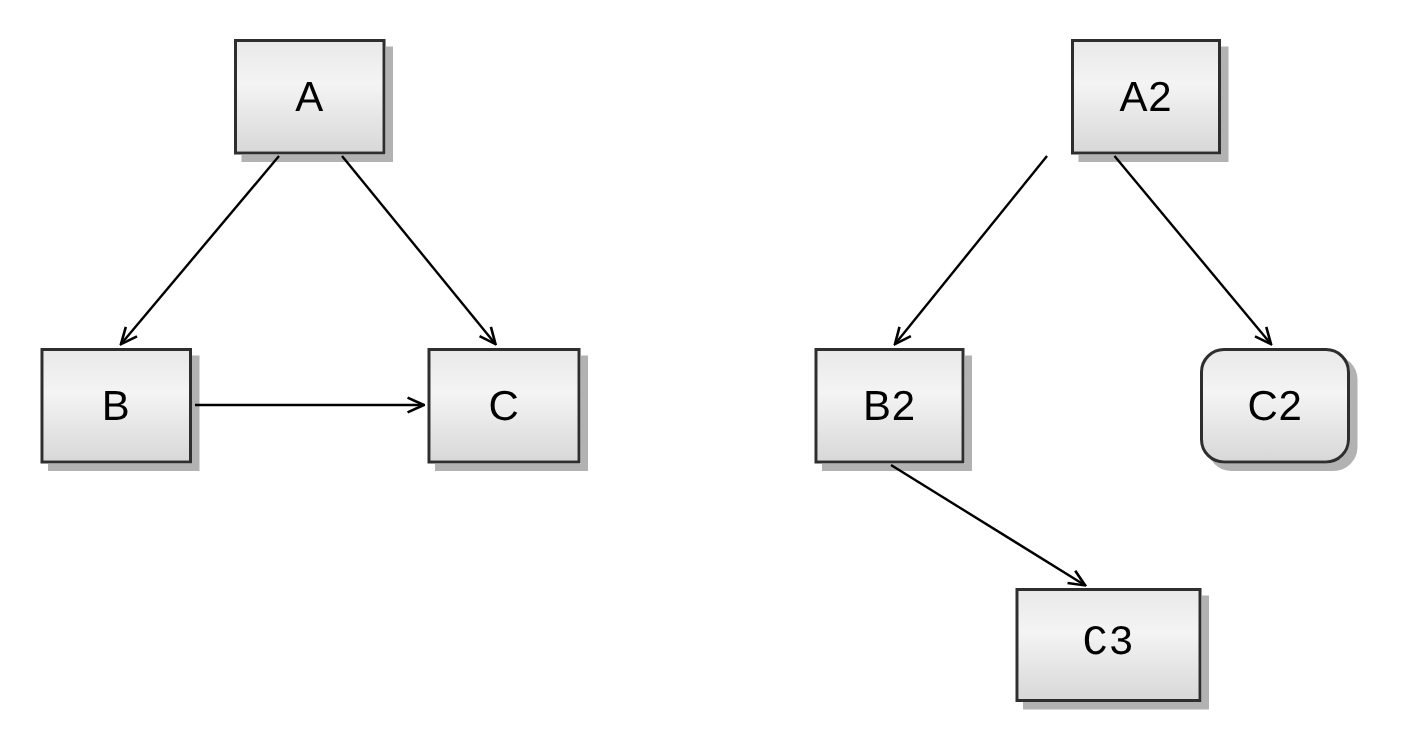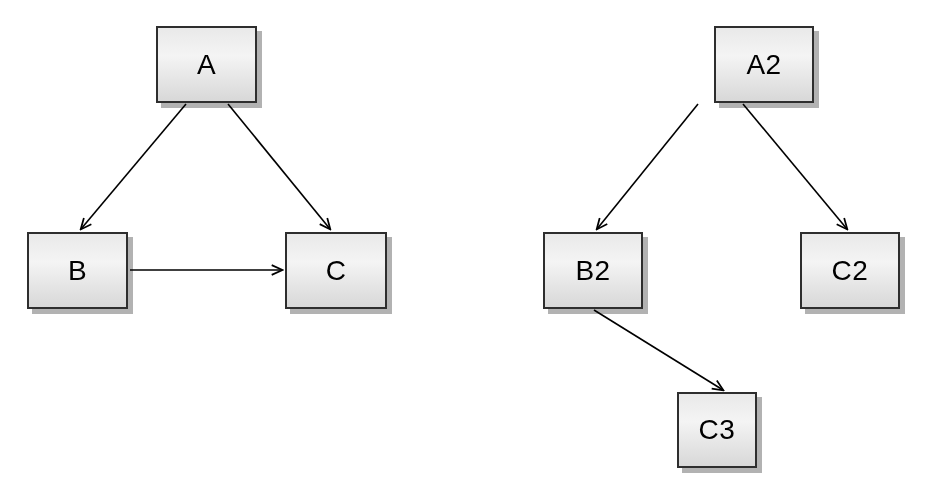--- a/index.html
+++ b/index.html
@@ -54,24 +54,24 @@
       </div>
       <div class="node" style="left: 285px; top: 232px; width: 102px; height: 77px;">
         <span class="node-label">C</span>
       </div>
       <div class="node" style="left: 670px; top: 26px; width: 100px; height: 77px; margin-left: 44px;">
         <span class="node-label">A2</span>
       </div>
       <div class="node" style="left: 543px; top: 232px; width: 100px; height: 77px;">
         <span class="node-label">B2</span>
       </div>
-      <div class="node" style="left: 800px; top: 232px; width: 100px; height: 77px;">
+      <div class="node" style="left: 800px; top: 232px; width: 100px; height: 77px; border-radius: 16px;">
         <span class="node-label">C2</span>
       </div>
-      <div class="node" style="left: 677px; top: 392px; width: 80px; height: 76px;">
+      <div class="node" style="left: 677px; top: 392px; width: 124px; height: 76px; font-family: Liberation Mono, monospace;">
         <span class="node-label">C3</span>
       </div>
     </div>
   <svg class="edge-layer" id="edge-layer" viewBox="0 0 940 504" xmlns="http://www.w3.org/2000/svg">
     <defs>
       <marker id="arrow-open-v" viewBox="0 0 12 11" refX="10.5" refY="5.5" markerWidth="13" markerHeight="12" orient="auto" markerUnits="userSpaceOnUse">
         <path d="M1,1 L11,5.5 L1,10" fill="none" stroke="#000000" stroke-width="1.6" stroke-linejoin="miter"></path>
       </marker>
     </defs>
   <line x1="186" y1="104" x2="81" y2="229" stroke="#000000" stroke-width="1.6" marker-end="url(#arrow-open-v)"></line>

